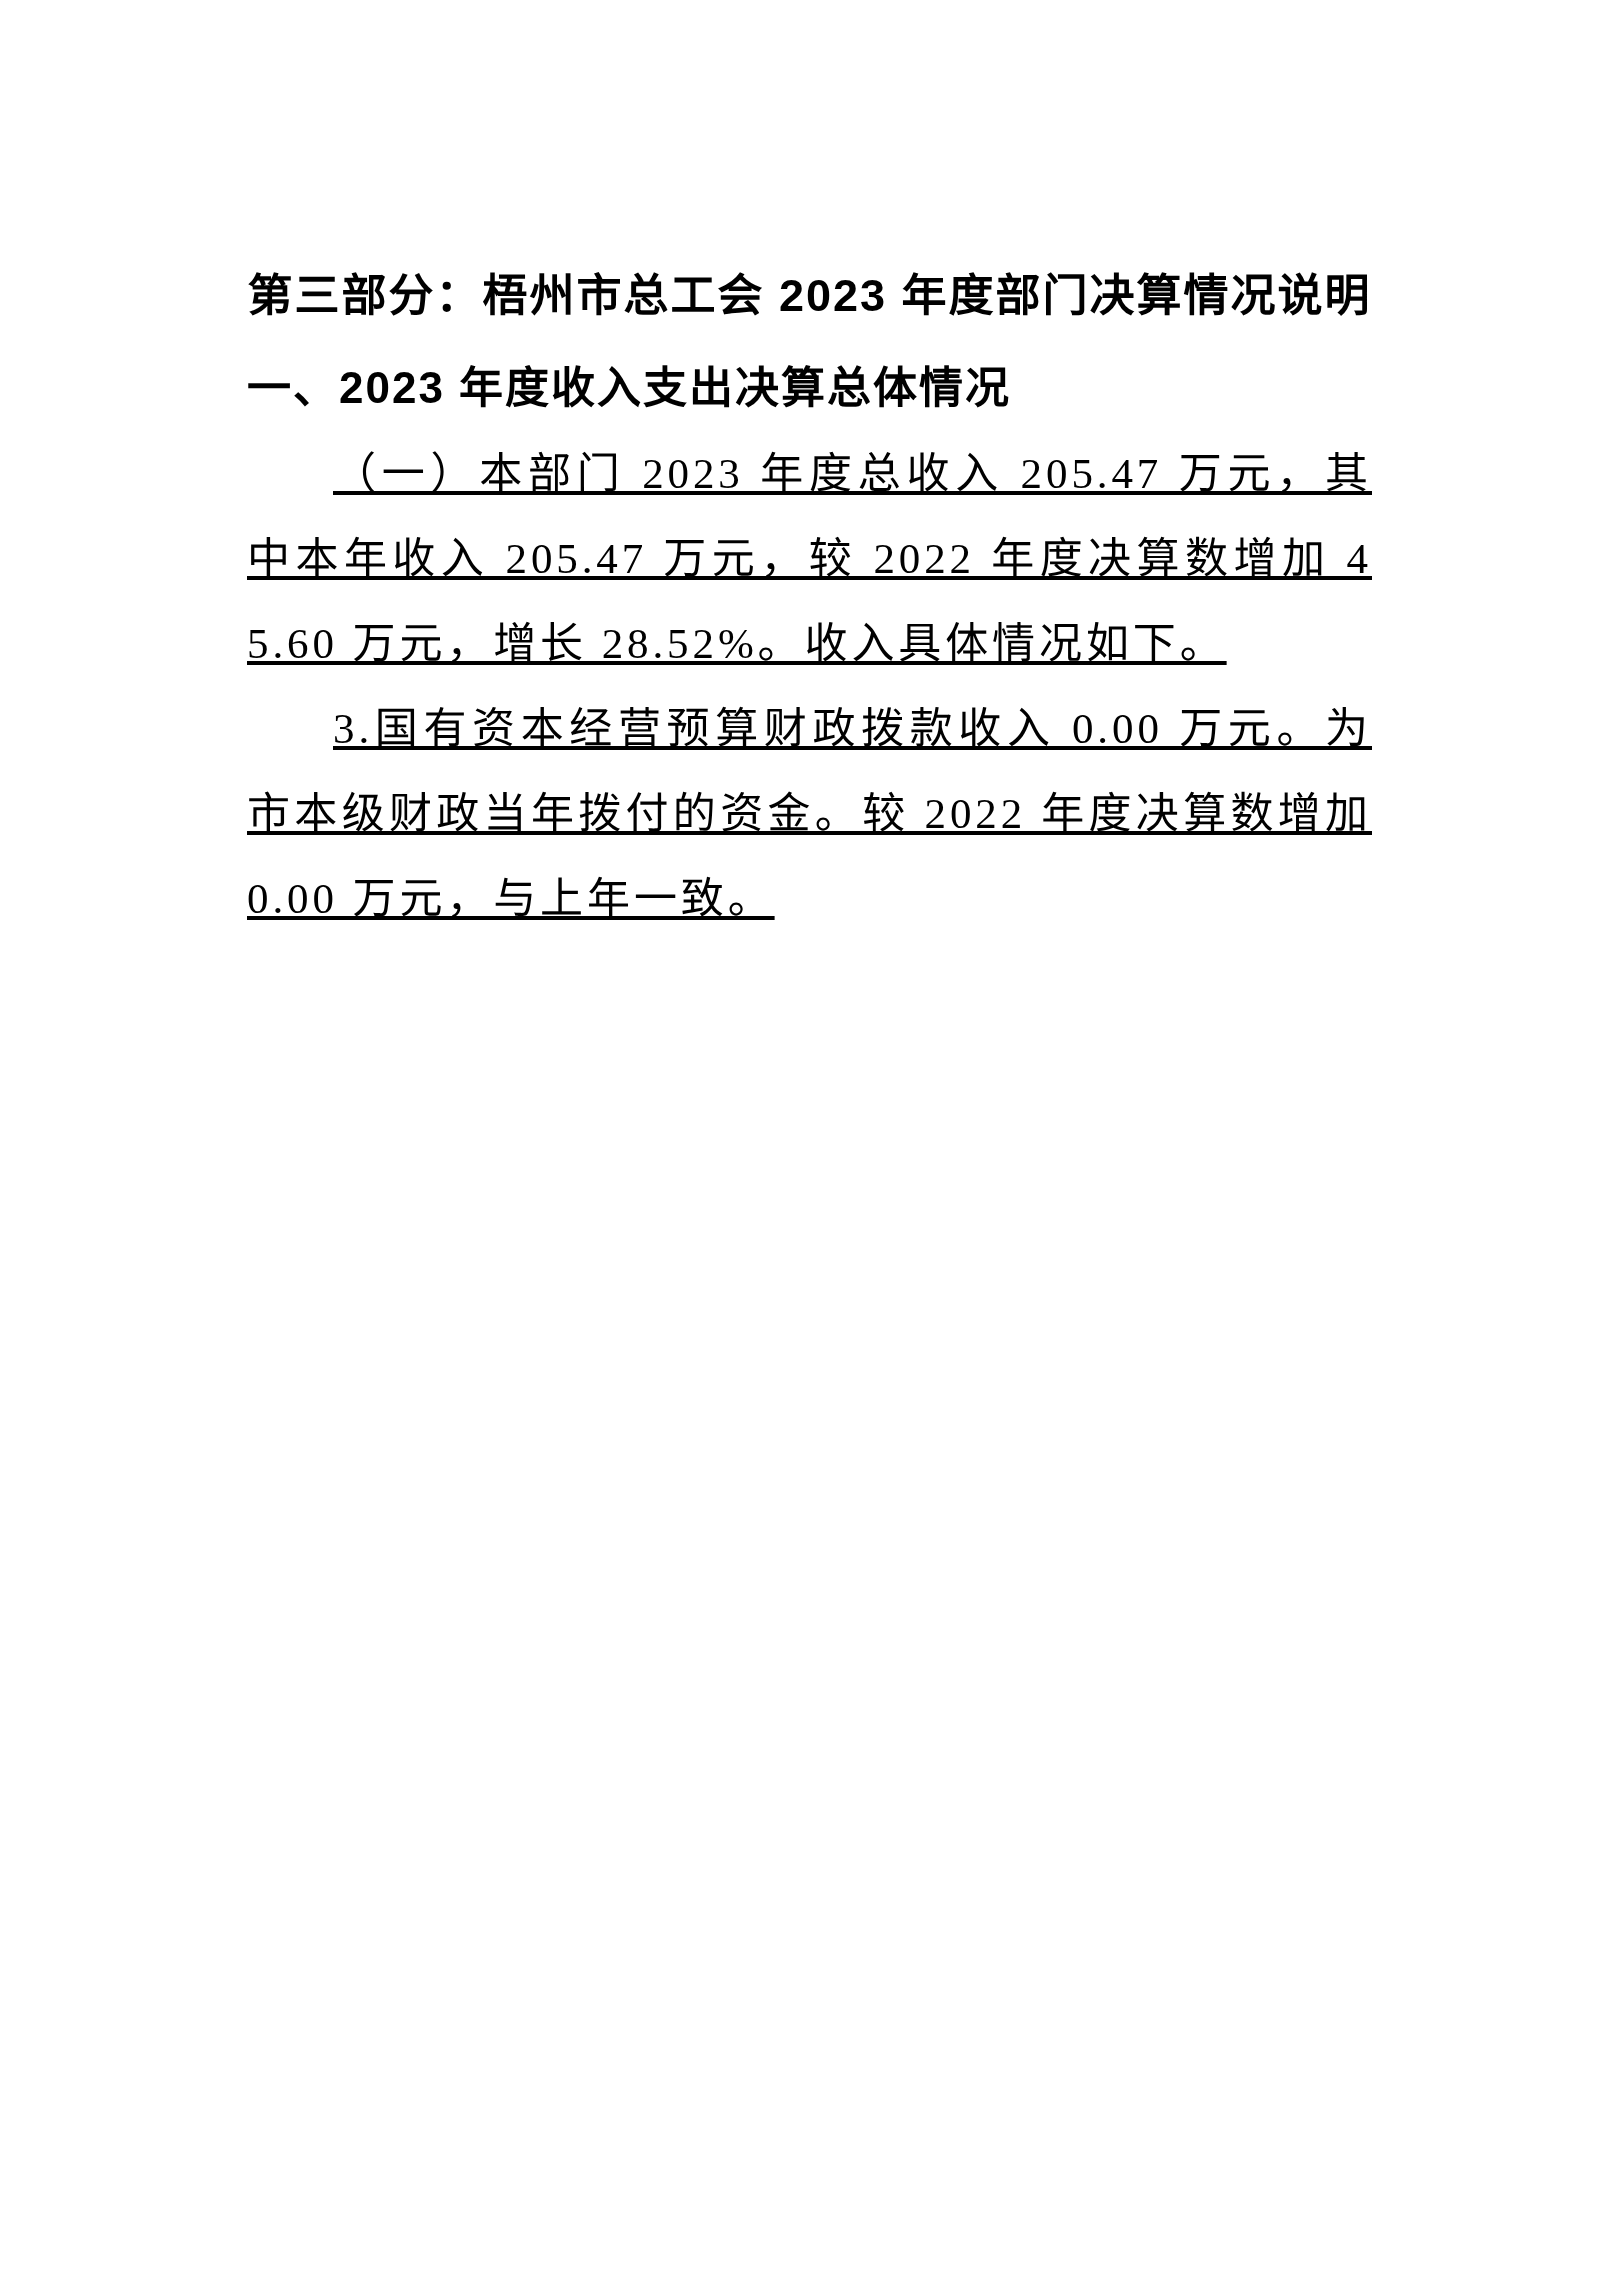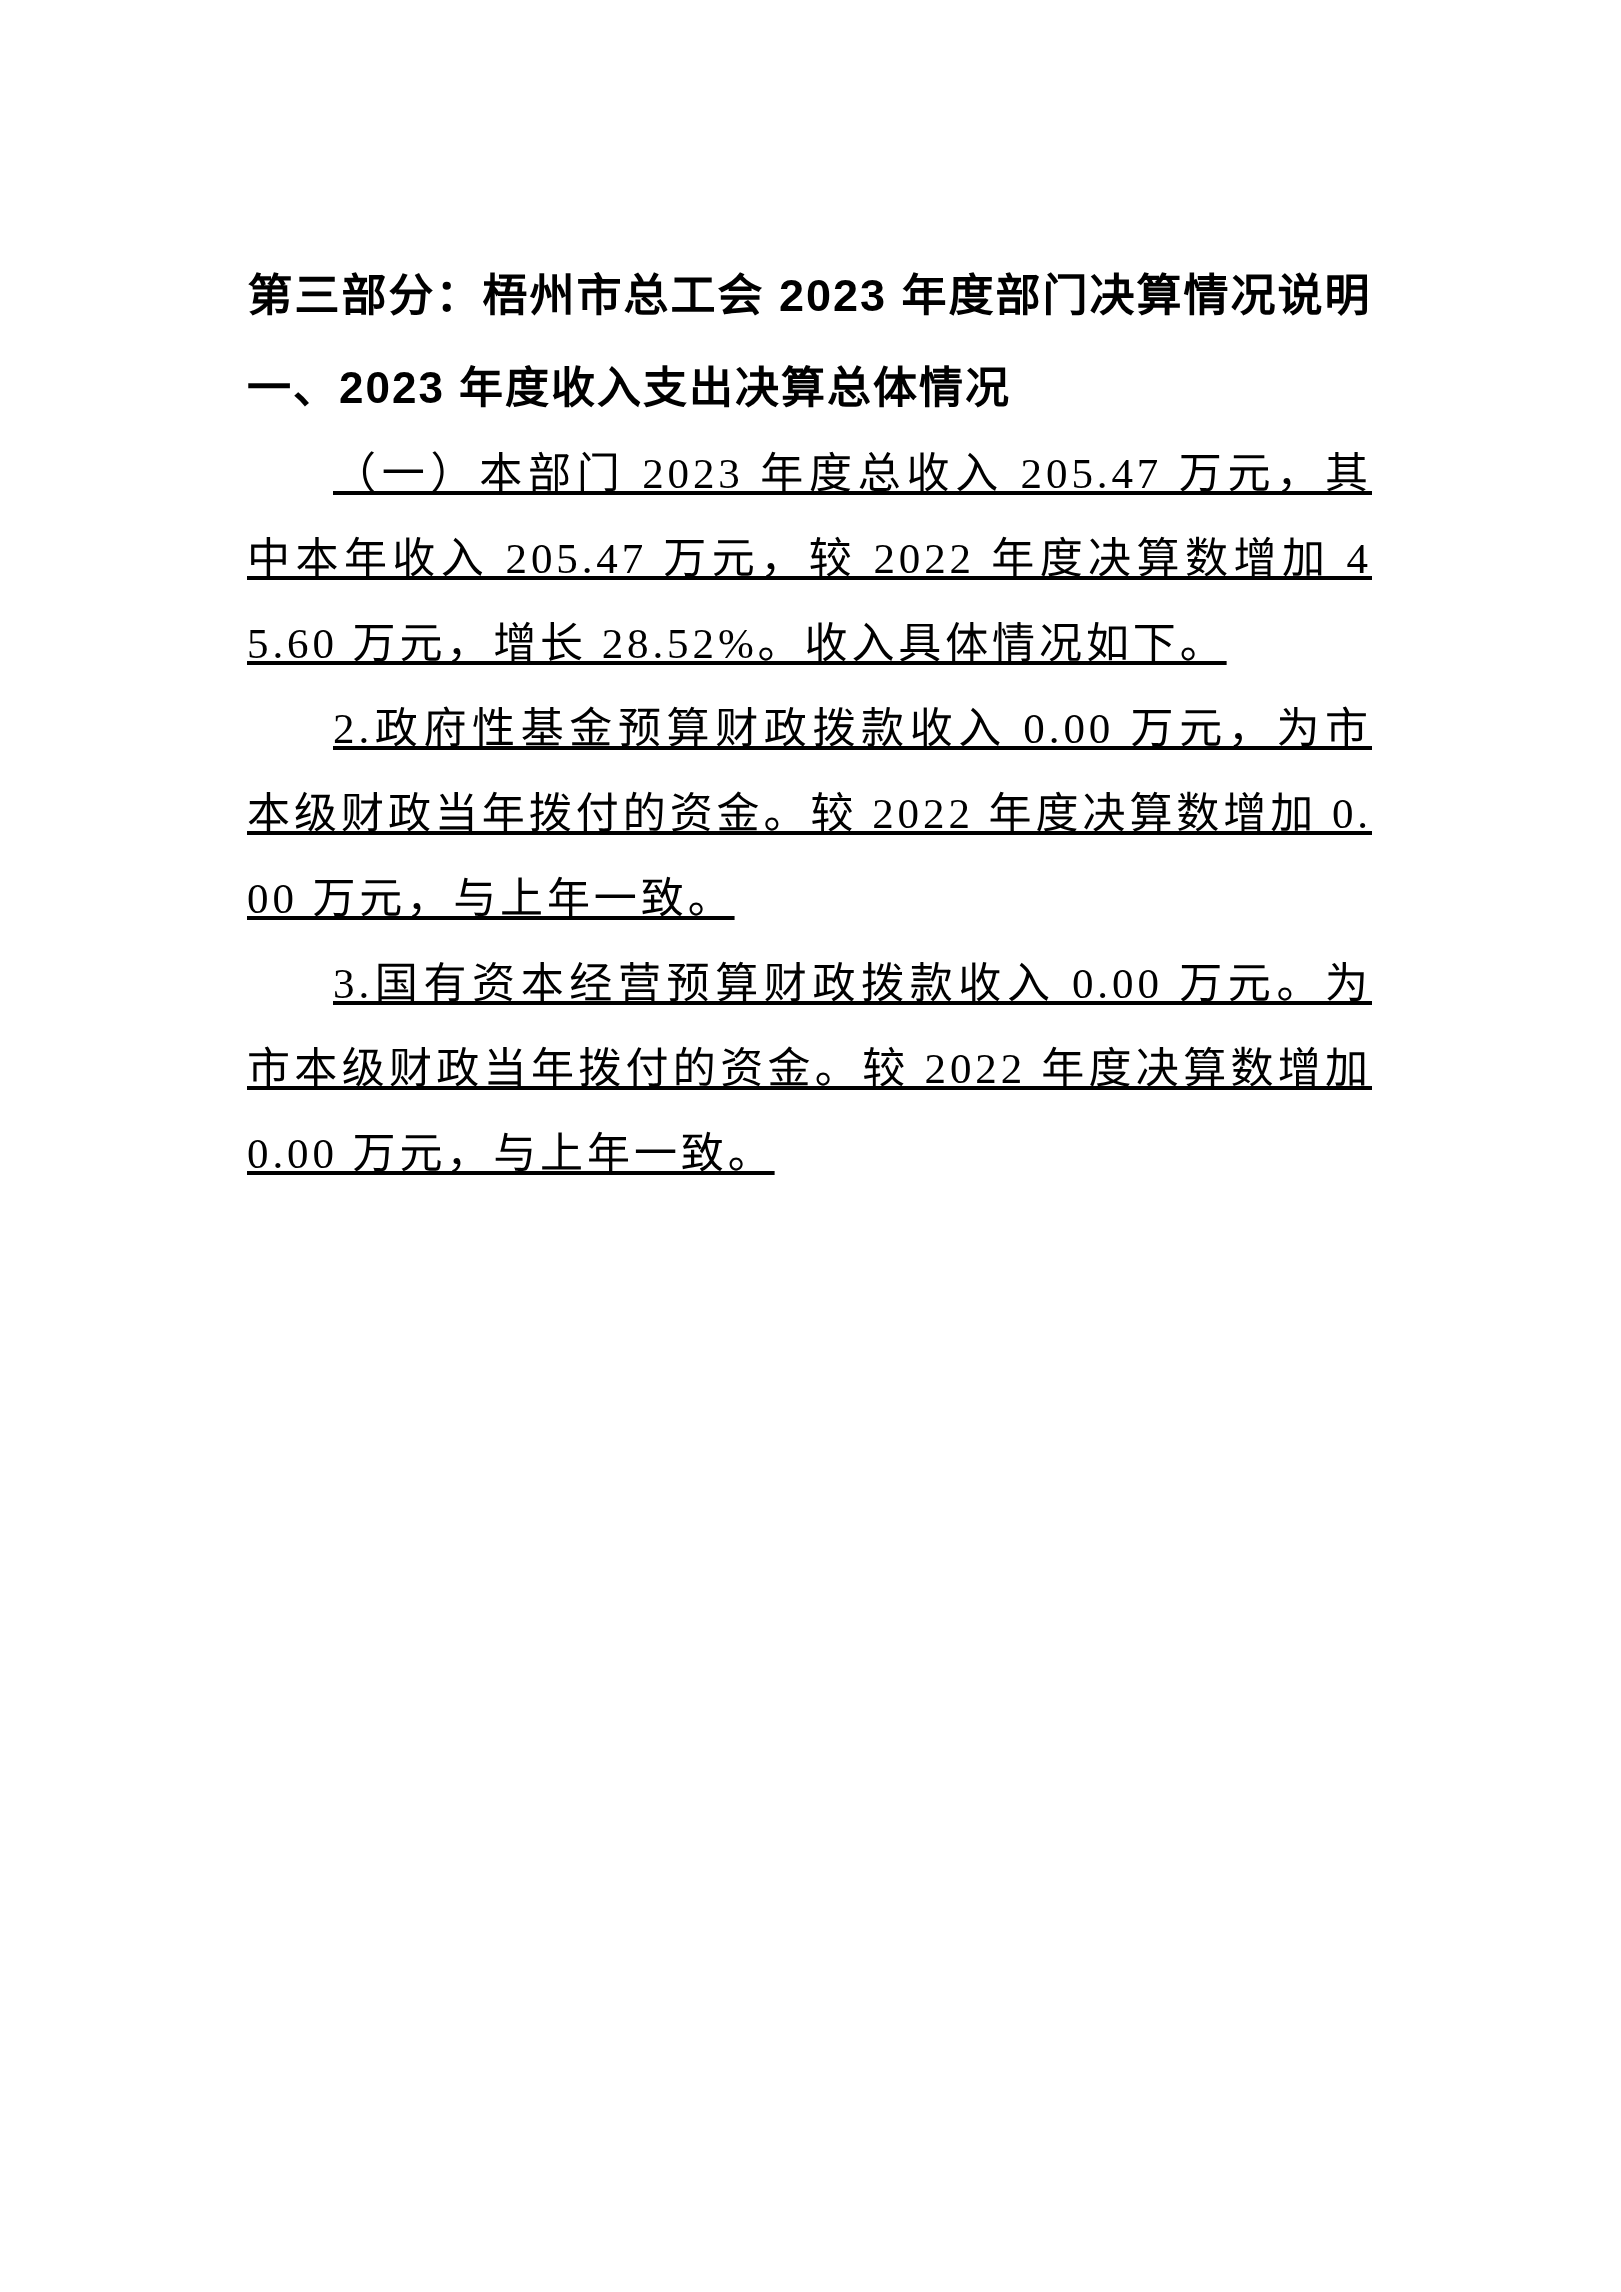--- a/index.html
+++ b/index.html
@@ -74,21 +74,20 @@
 </style>
 </head>
 <body>
 
 <div class="page">
   <div class="content">
     <h1 class="doc-title">第三部分：梧州市总工会 2023 年度部门决算情况说明</h1>
     <h2 class="doc-heading">一、2023 年度收入支出决算总体情况</h2>
     <div class="body-paragraphs">
         <p class="body-para">（一）本部门 2023 年度总收入 205.47 万元，其中本年收入 205.47 万元，较 2022 年度决算数增加 45.60 万元，增长 28.52%。收入具体情况如下。</p>
-        <p class="body-para">2.政府性基金预算财政拨款收入 0.00 万元，为市本级财政当年拨付的资金。较 2022 年度决算数增加 0.00 万元，与上年一致。</p>
         <p class="body-para">3.国有资本经营预算财政拨款收入 0.00 万元。为市本级财政当年拨付的资金。较 2022 年度决算数增加 0.00 万元，与上年一致。</p>
       </div>
   </div>
   <div class="page-footer">
     <span class="page-number">6</span>
   </div>
 </div>
 
 
 </body></html>

